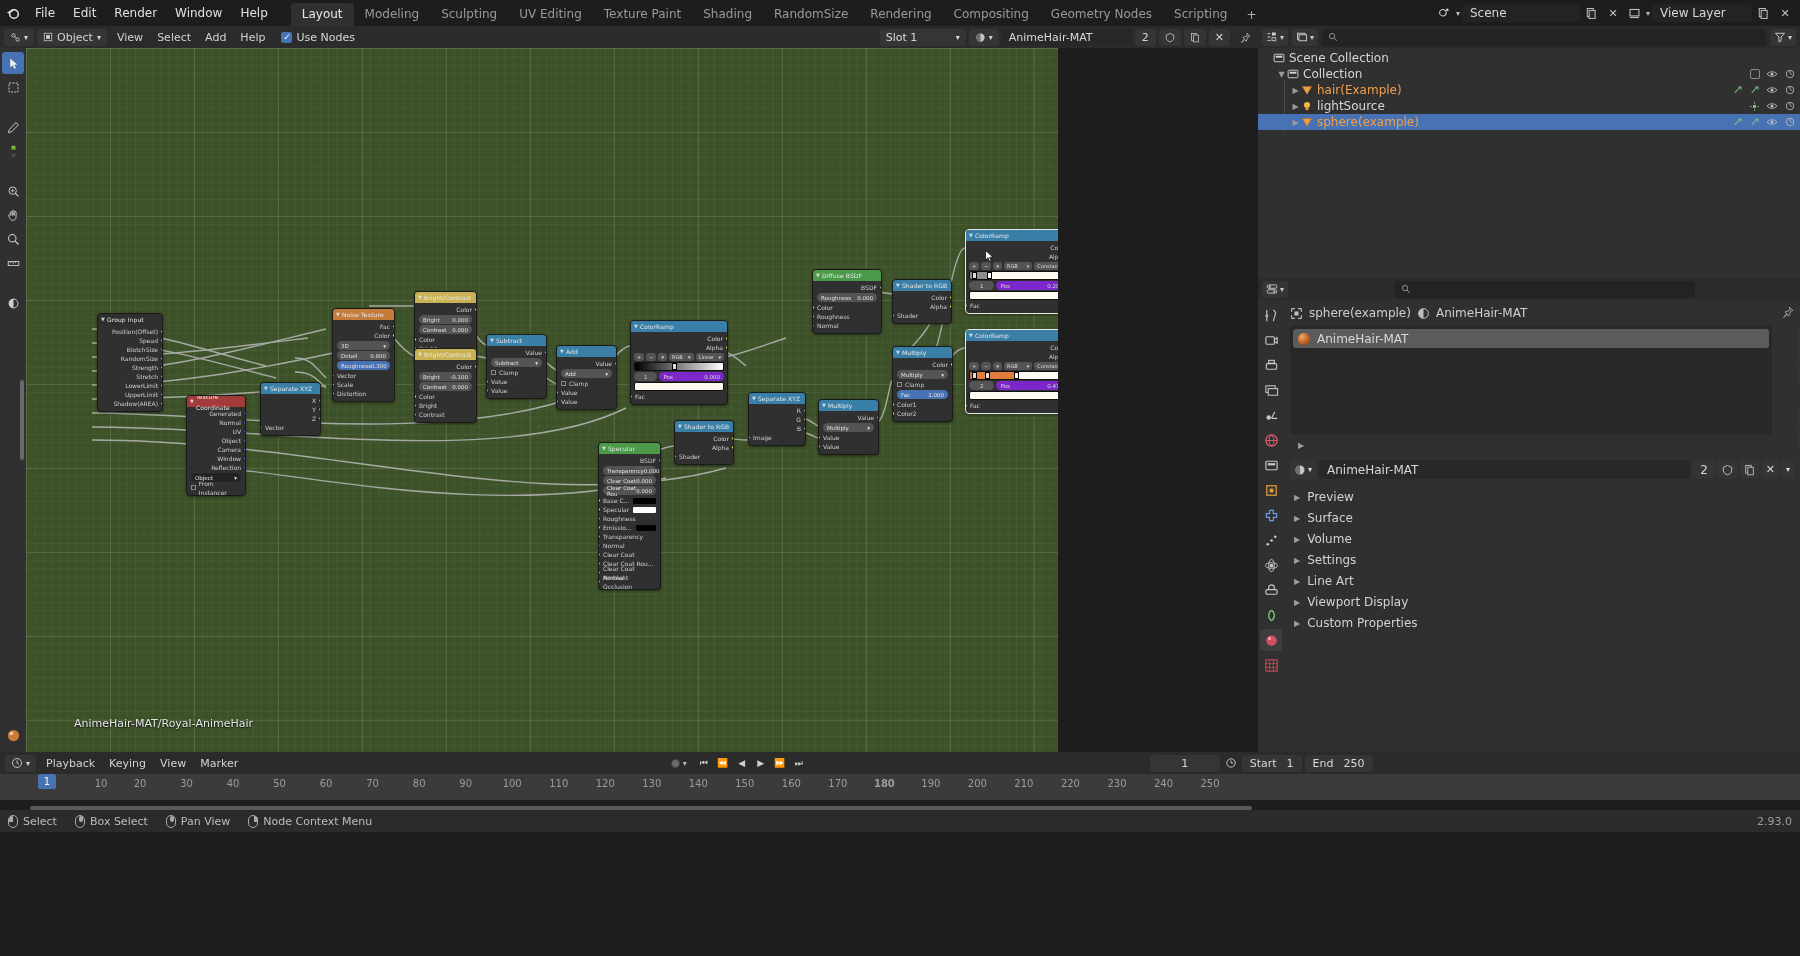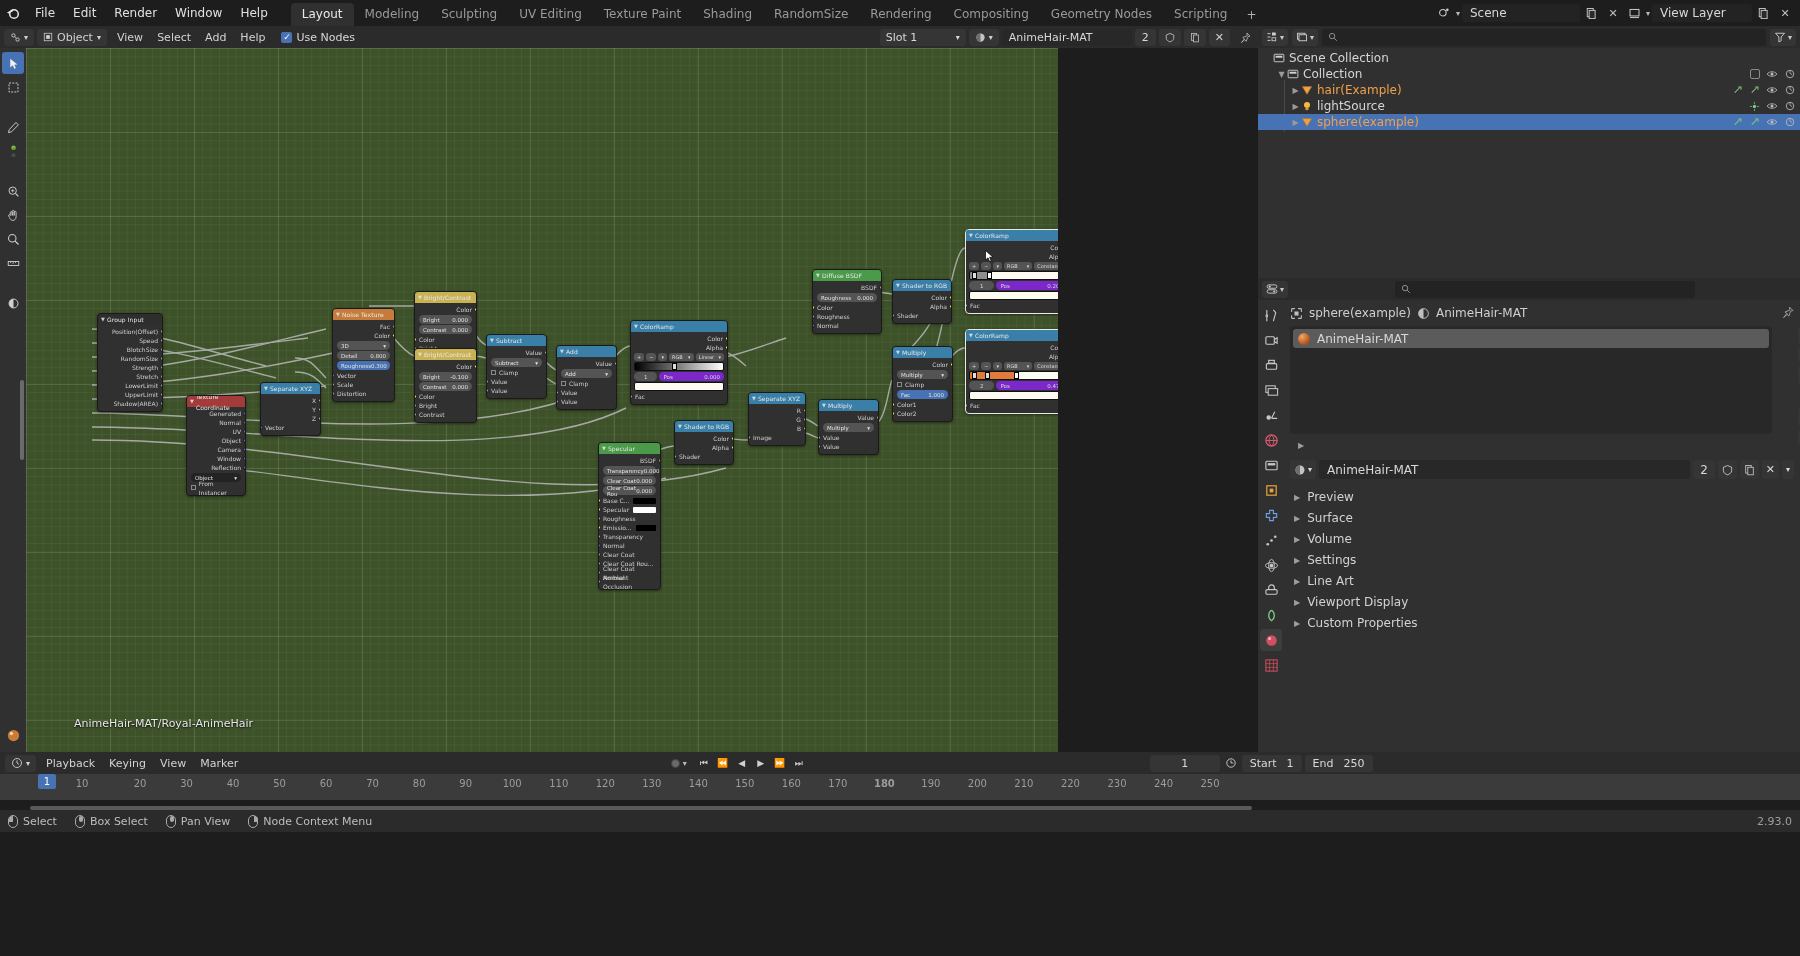--- a/index.html
+++ b/index.html
@@ -1438,21 +1438,21 @@
       </div>
       <div class="lbl2">
         <span>End</span>
         <span>250</span>
       </div>
     </div>
   </div>
   <div id="tlbar">
     <div id="ticks">
         <div class="tick" style="left: 47px;">1</div>
-        <div class="tick" style="left: 82px;">10</div>
+        <div class="tick" style="left: 101px;">10</div>
         <div class="tick" style="left: 140.04px;">20</div>
         <div class="tick" style="left: 186.56px;">30</div>
         <div class="tick" style="left: 233.08px;">40</div>
         <div class="tick" style="left: 279.6px;">50</div>
         <div class="tick" style="left: 326.12px;">60</div>
         <div class="tick" style="left: 372.64px;">70</div>
         <div class="tick" style="left: 419.16px;">80</div>
         <div class="tick" style="left: 465.68px;">90</div>
         <div class="tick" style="left: 512.2px;">100</div>
         <div class="tick" style="left: 558.72px;">110</div>

